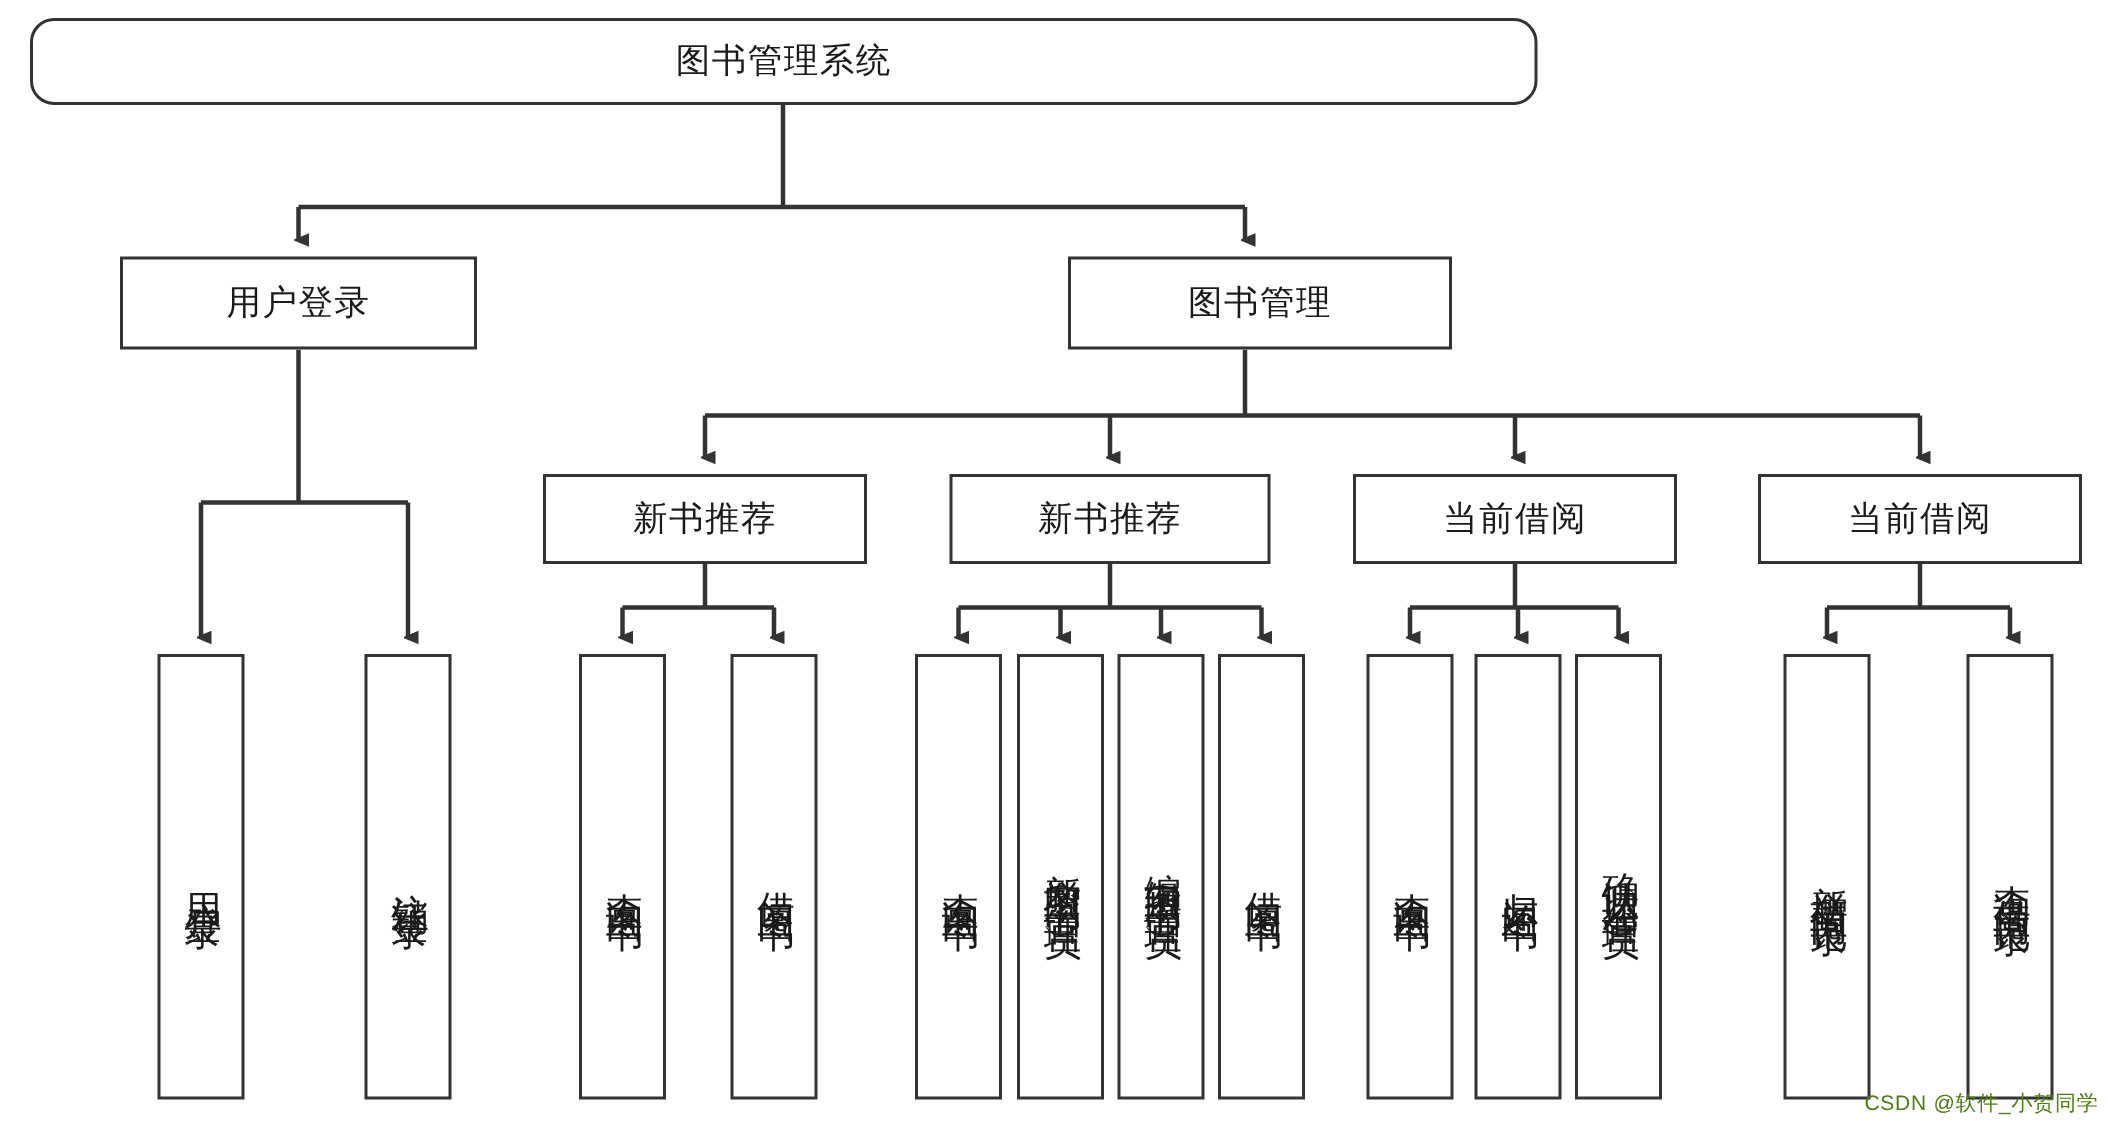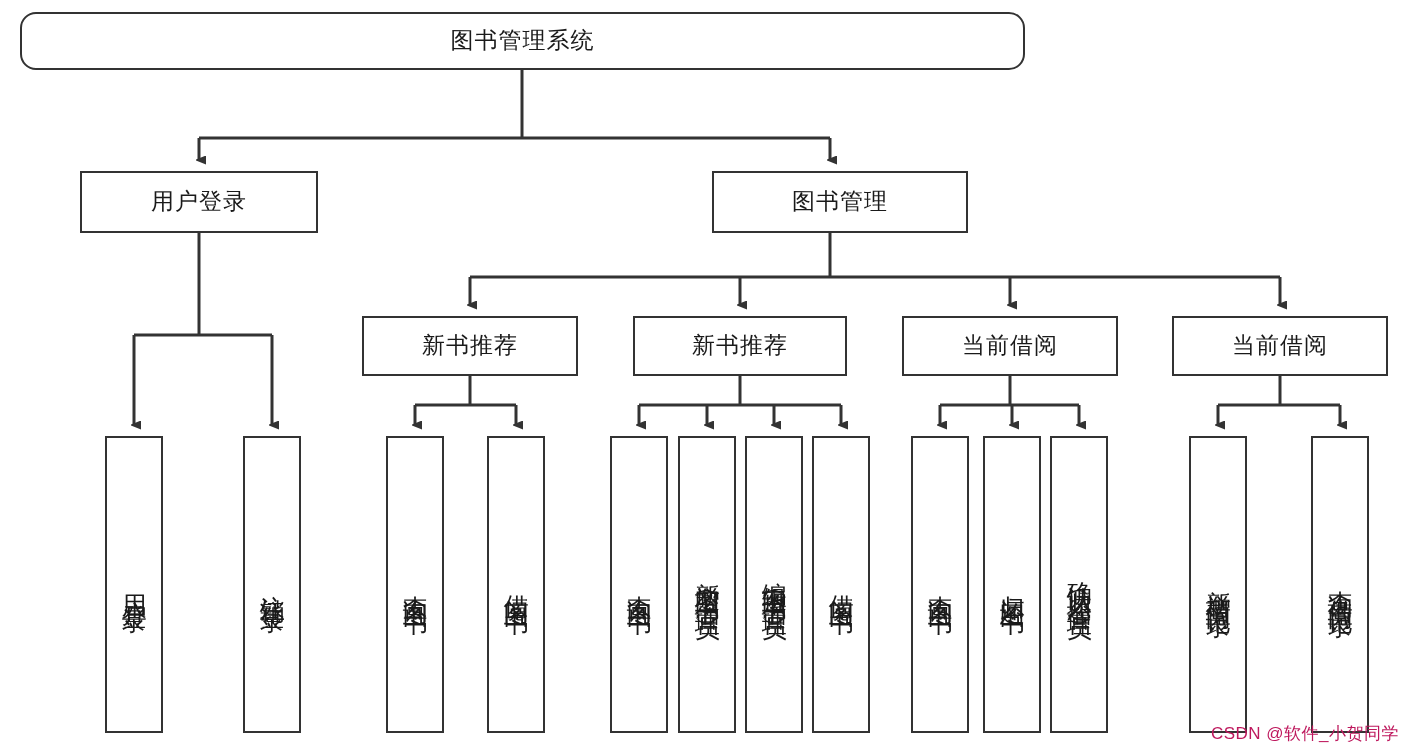--- a/index.html
+++ b/index.html
@@ -52,22 +52,22 @@
     padding-bottom: 4px;
   }
   .node .label {
     display: block;
     white-space: nowrap;
   }
   .watermark {
     position: absolute;
     right: 6px;
     bottom: 2px;
-    font-size: 17px;
-    color: #be185d;
+    font-size: 14px;
+    color: #4d7c0f;
     letter-spacing: 0.5px;
     white-space: nowrap;
   }
 </style>
 </head>
 <body>
 
 <div id="diagram-root">
 
   <svg class="edges" viewBox="0 0 1405 747" xmlns="http://www.w3.org/2000/svg">

